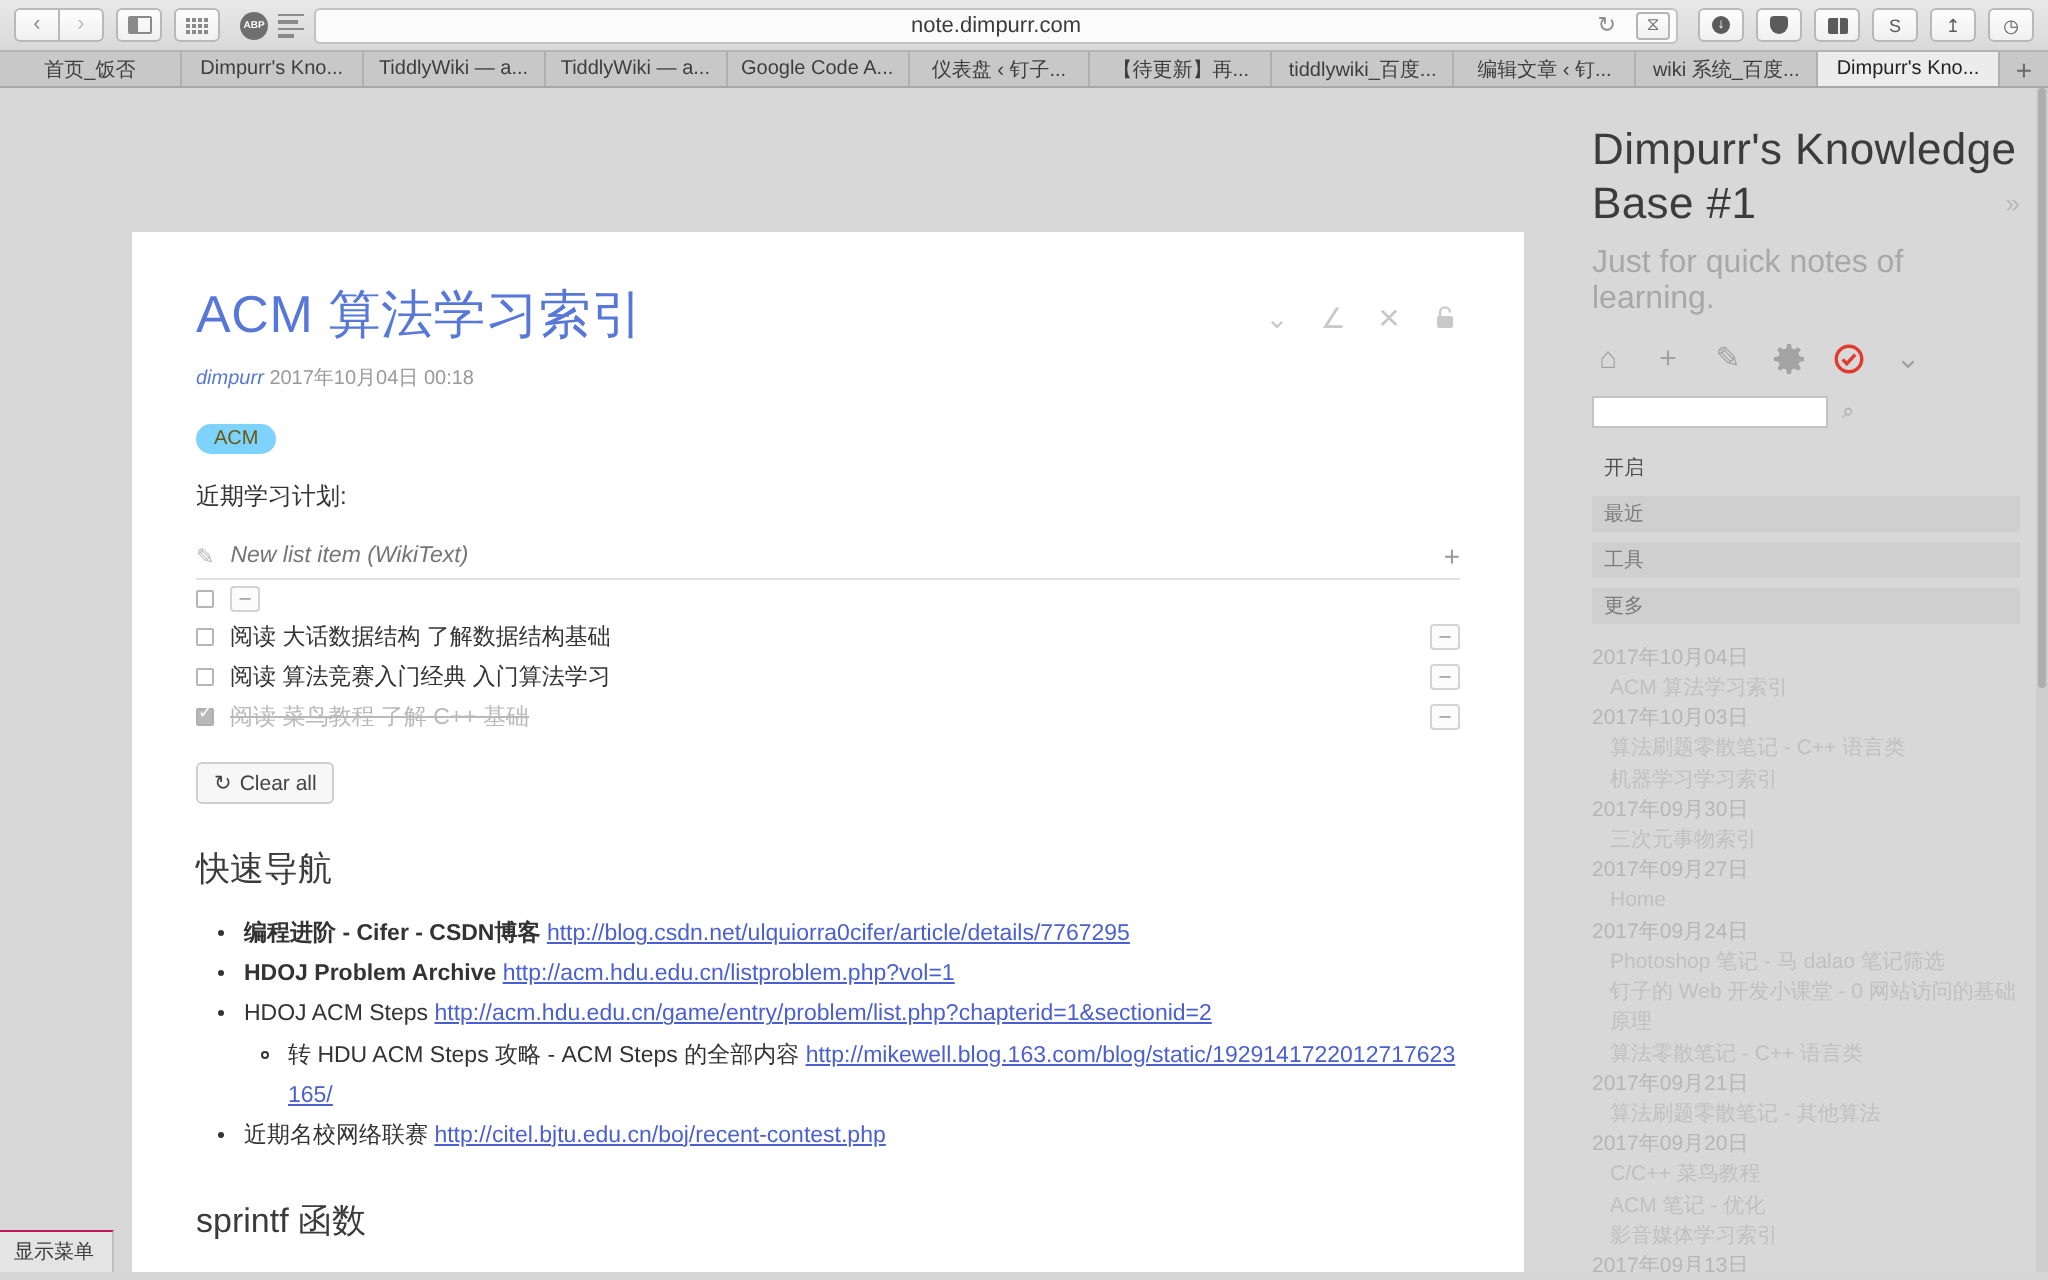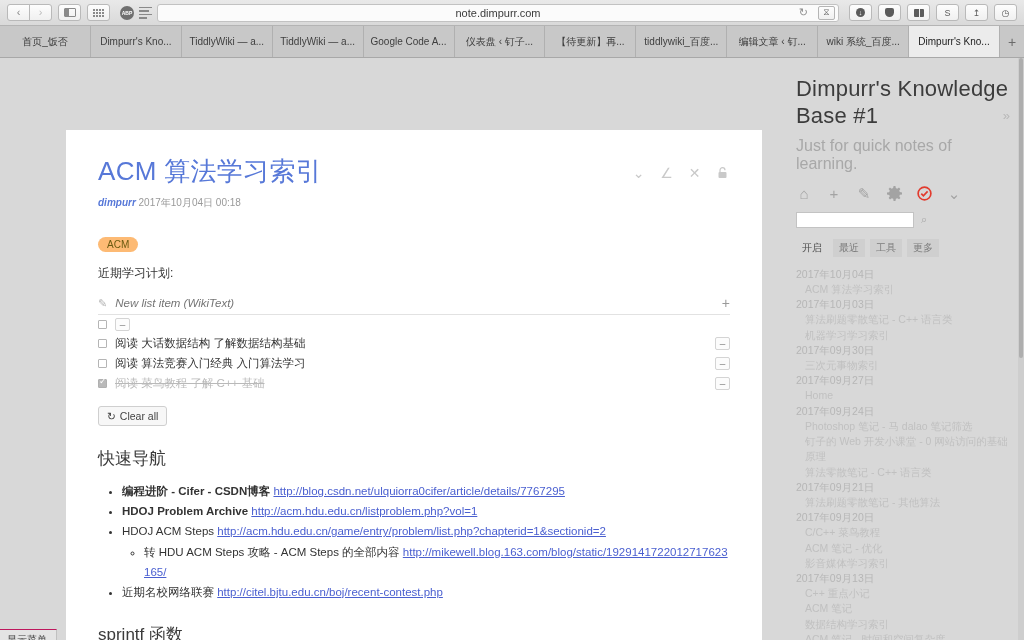--- a/index.html
+++ b/index.html
@@ -82,21 +82,21 @@
     display: flex; align-items: center; justify-content: center;
     font-size: 9px; color: #5b5b5b;
   }
   .dl-circle { width:9px;height:9px;border-radius:50%;background:#5b5b5b;color:#fff;font-size:7px;display:flex;align-items:center;justify-content:center;}
   .shield { width:9px;height:9px;background:#5b5b5b;border-radius:2px 2px 50% 50%;}
   .book { width:10px;height:8px;background:#5b5b5b;border-radius:1px;position:relative;}
   .book::after{content:'';position:absolute;left:50%;top:0;bottom:0;width:1px;background:#f0f0f0;}
 
   
   .tabbar {
-    height: 32px;
+    height: 18px;
     background: #c4b5fd;
     display: flex;
     border-bottom: 1px solid #a8a8a8;
   }
   .tab {
     flex: 1;
     min-width: 0;
     border-right: 1px solid #b0b0b0;
     display: flex; align-items: center; justify-content: center;
     font-size: 10px; color: #3e3e3e;
@@ -139,25 +139,25 @@
     font-size: 26px;
     color: #5778d8;
     font-weight: normal;
     letter-spacing: .3px;
     line-height: 1.2;
   }
   .tiddler-icons { display: flex; gap: 13px; padding-top: 9px; color: #c9c9c9; }
   .t-icon { width: 15px; height: 15px; display:flex;align-items:center;justify-content:center; font-size:14px; line-height:1;}
 
   .tiddler-sub { margin-top: 9px; font-size: 10px; color: #999; }
-  .tiddler-sub .author { color: #5778d8; font-style: italic; font-weight: bold; margin-top: 40px; }
+  .tiddler-sub .author { color: #5778d8; font-style: italic; font-weight: normal; margin-top: 40px; }
 
   .tag-pill {
-    display: inline-block; margin-top: 27px;
-    background: #fdba74; color: #6a5a10;
+    display: inline-block; margin-top: 16px;
+    background: #7dd3fc; color: #6a5a10;
     font-size: 10px; padding: 2px 9px; border-radius: 9px;
   }
 
   .para { margin-top: 13px; font-size: 12px; color: #333; }
 
   
   .newitem-row {
     margin-top: 14px;
     display: flex; align-items: center; gap: 8px;
     border-bottom: 1px solid #e2e2e2;
@@ -227,21 +227,21 @@
   .sb-ico { width: 16px; height: 16px; display:flex;align-items:center;justify-content:center; line-height:1; }
   .sb-ico.red { color: #e23b2e; }
   .sb-search { display: flex; align-items: center; gap: 7px; margin-top: 10px; }
   .sb-search input {
     width: 118px; height: 16px;
     border: 1px solid #c3c3c3; background: #fff;
     font-size: 10px; outline: none; padding: 0 3px;
     font-family: "Liberation Sans", sans-serif;
   }
   .sb-search .mag { color: #a8a8a8; font-size: 11px; }
-  .sb-tabs { display: flex; gap: 5px; margin-top: 11px; }
+  .sb-tabs { display: flex; gap: 5px; margin-top: 11px; flex-direction: column; }
   .sb-tab {
     font-size: 10px; color: #7c7c7c;
     background: #cfcfcf; padding: 2px 6px;
   }
   .sb-tab.active { background: #d8d8d8; color: #4f4f4f; }
 
   .sb-list { margin-top: 10px; }
   .sb-date { font-size: 10.5px; color: #b6b6b6; line-height: 1.45; }
   .sb-item { font-size: 10.5px; color: #c0c0c0; line-height: 1.45; padding-left: 9px; }
 

